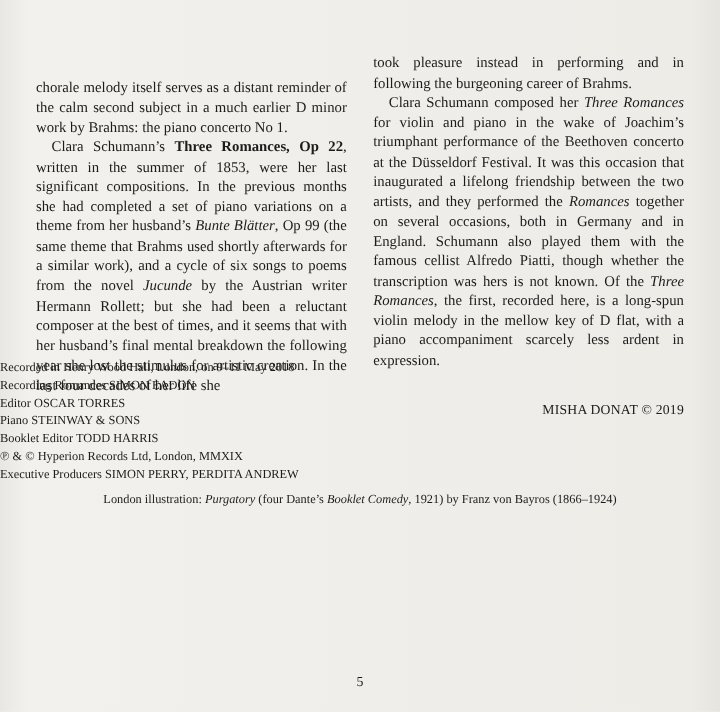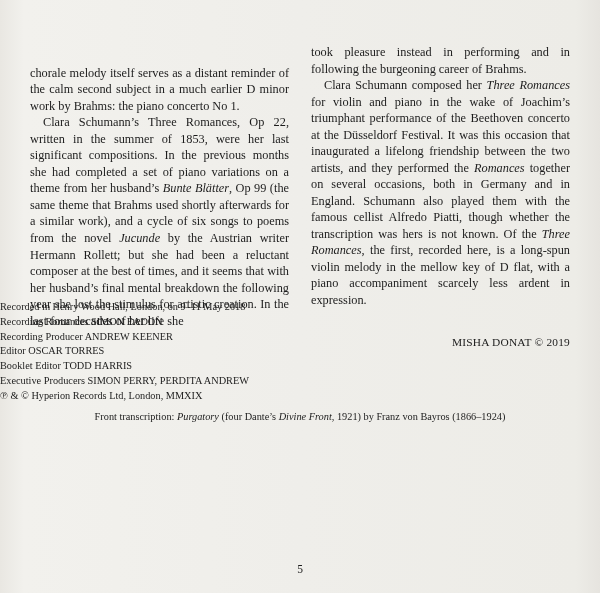--- a/index.html
+++ b/index.html
@@ -71,21 +71,21 @@
   }
   .page-number {
     position: absolute;
     bottom: 18px;
     left: 0;
     right: 0;
     text-align: center;
     font-size: 11.5px;
   }
   i { font-style: italic; text-align: center; }
-  b { font-weight: normal; }
+  b { font-weight: bold; }
 </style>
 </head>
 <body>
 
 <div class="page">
 
   <div class="columns">
 
     <div class="col">
       <p><span>chorale melody itself serves as a distant reminder of the calm second subject in a much earlier D minor work by Brahms: the piano concerto No 1.</span></p>
@@ -96,26 +96,26 @@
       <p><span>took pleasure instead in performing and in following the burgeoning career of Brahms.</span></p>
       <p class="indent"><span>Clara Schumann composed her </span><i>Three Romances</i><span> for violin and piano in the wake of Joachim’s triumphant performance of the Beethoven concerto at the Düsseldorf Festival. It was this occasion that inaugurated a lifelong friendship between the two artists, and they performed the </span><i>Romances</i><span> together on several occasions, both in Germany and in England. Schumann also played them with the famous cellist Alfredo Piatti, though whether the transcription was hers is not known. Of the </span><i>Three Romances</i><span>, the first, recorded here, is a long-spun violin melody in the mellow key of D flat, with a piano accompaniment scarcely less ardent in expression.</span></p>
       <div class="byline">MISHA DONAT © 2019</div>
     </div>
 
   </div>
 
   <div class="credits">
     <div>Recorded in Henry Wood Hall, London, on 9–11 May 2018</div>
     <div>Recording Romances SIMON EADON</div>
-    <div>Recording Producer ANDREW KEENER</div>
     <div>Editor OSCAR TORRES</div>
+    <div>Piano STEINWAY &amp; SONS</div>
     <div>Booklet Editor TODD HARRIS</div>
+    <div>℗ &amp; © Hyperion Records Ltd, London, MMXIX</div>
     <div>Executive Producers SIMON PERRY, PERDITA ANDREW</div>
-    <div>℗ &amp; © Hyperion Records Ltd, London, MMXIX</div>
   </div>
 
   <div class="front-illustration">
-    <div><span>Front transcription: </span><i>Purgatory</i><span> (four Dante’s </span><i>Divine Front</i><span>, 1921) by Franz von Bayros (1866–1924)</span></div>
+    <div><span>London illustration: </span><i>Purgatory</i><span> (four Dante’s </span><i>Booklet Comedy</i><span>, 1921) by Franz von Bayros (1866–1924)</span></div>
   </div>
 
   <div class="page-number">5</div>
 
 </div>
 
 </body></html>

